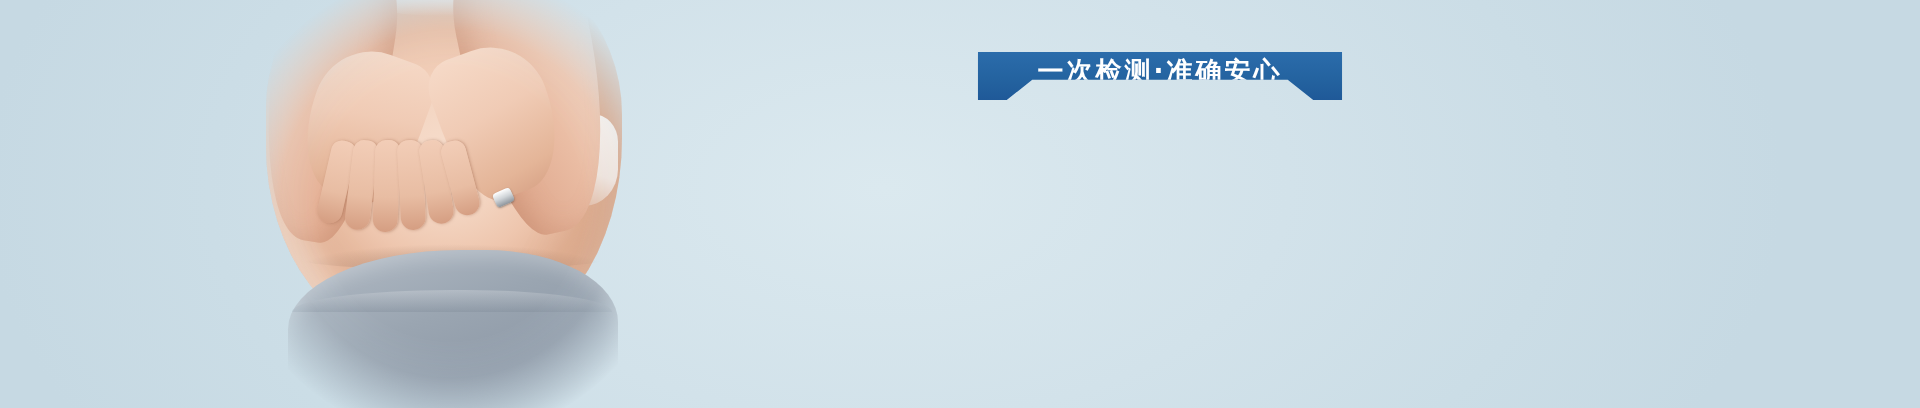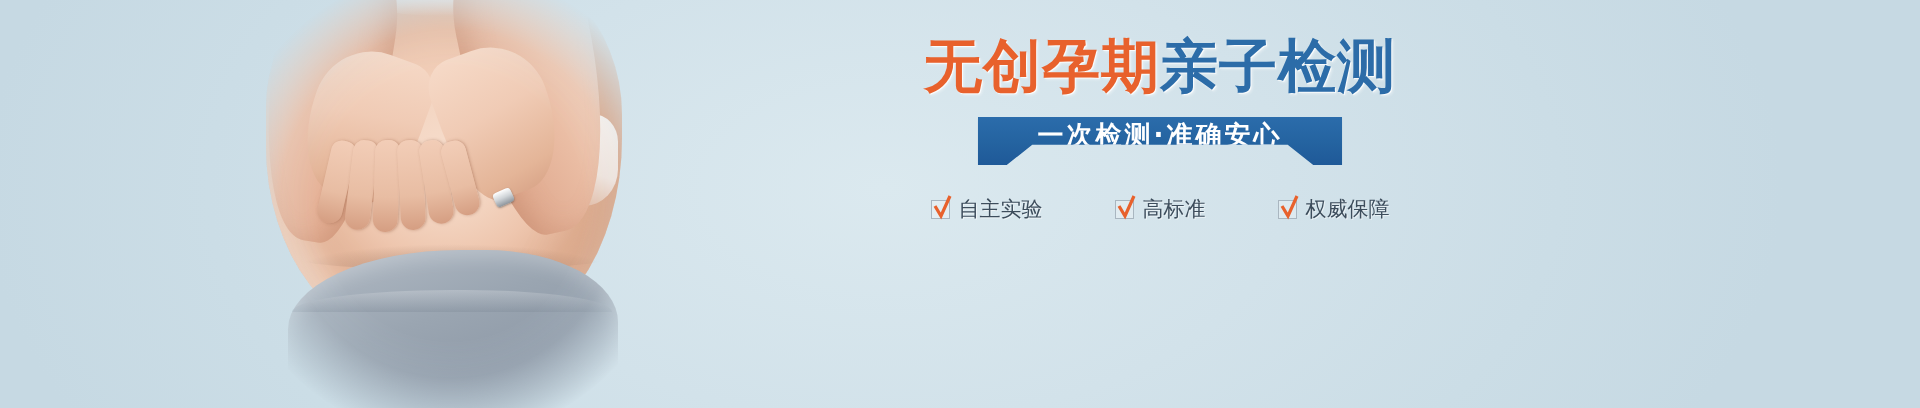--- a/index.html
+++ b/index.html
@@ -239,53 +239,20 @@
       </div>
       <div class="ring"></div>
       <div class="waist-shadow"></div>
       <div class="pants"></div>
       <div class="pants-band"></div>
     </div>
   </div>
 
   <div class="content">
 
-    <div class="headline">
-      <span class="part-a">无创孕期</span><span class="part-b">亲子检测</span>
-    </div>
 
     <div class="ribbon">
       <span class="ribbon-inner">一次检测·准确安心</span>
     </div>
 
 
-    <div class="features">
-
-      <div class="feature">
-        <span class="cbox">
-          <svg width="20" height="26" viewBox="0 0 20 26" aria-hidden="true">
-            <path d="M2 11 L8 21 L17 1" fill="none" stroke="#e8612c" stroke-width="3.2" stroke-linecap="butt" stroke-linejoin="miter"></path>
-          </svg>
-        </span>
-        <span class="feature-label">自主实验</span>
-      </div>
-
-      <div class="feature">
-        <span class="cbox">
-          <svg width="20" height="26" viewBox="0 0 20 26" aria-hidden="true">
-            <path d="M2 11 L8 21 L17 1" fill="none" stroke="#e8612c" stroke-width="3.2" stroke-linecap="butt" stroke-linejoin="miter"></path>
-          </svg>
-        </span>
-        <span class="feature-label">高标准</span>
-      </div>
-
-      <div class="feature">
-        <span class="cbox">
-          <svg width="20" height="26" viewBox="0 0 20 26" aria-hidden="true">
-            <path d="M2 11 L8 21 L17 1" fill="none" stroke="#e8612c" stroke-width="3.2" stroke-linecap="butt" stroke-linejoin="miter"></path>
-          </svg>
-        </span>
-        <span class="feature-label">权威保障</span>
-      </div>
-
-    </div>
   </div>
 </div>
 
 </body></html>

